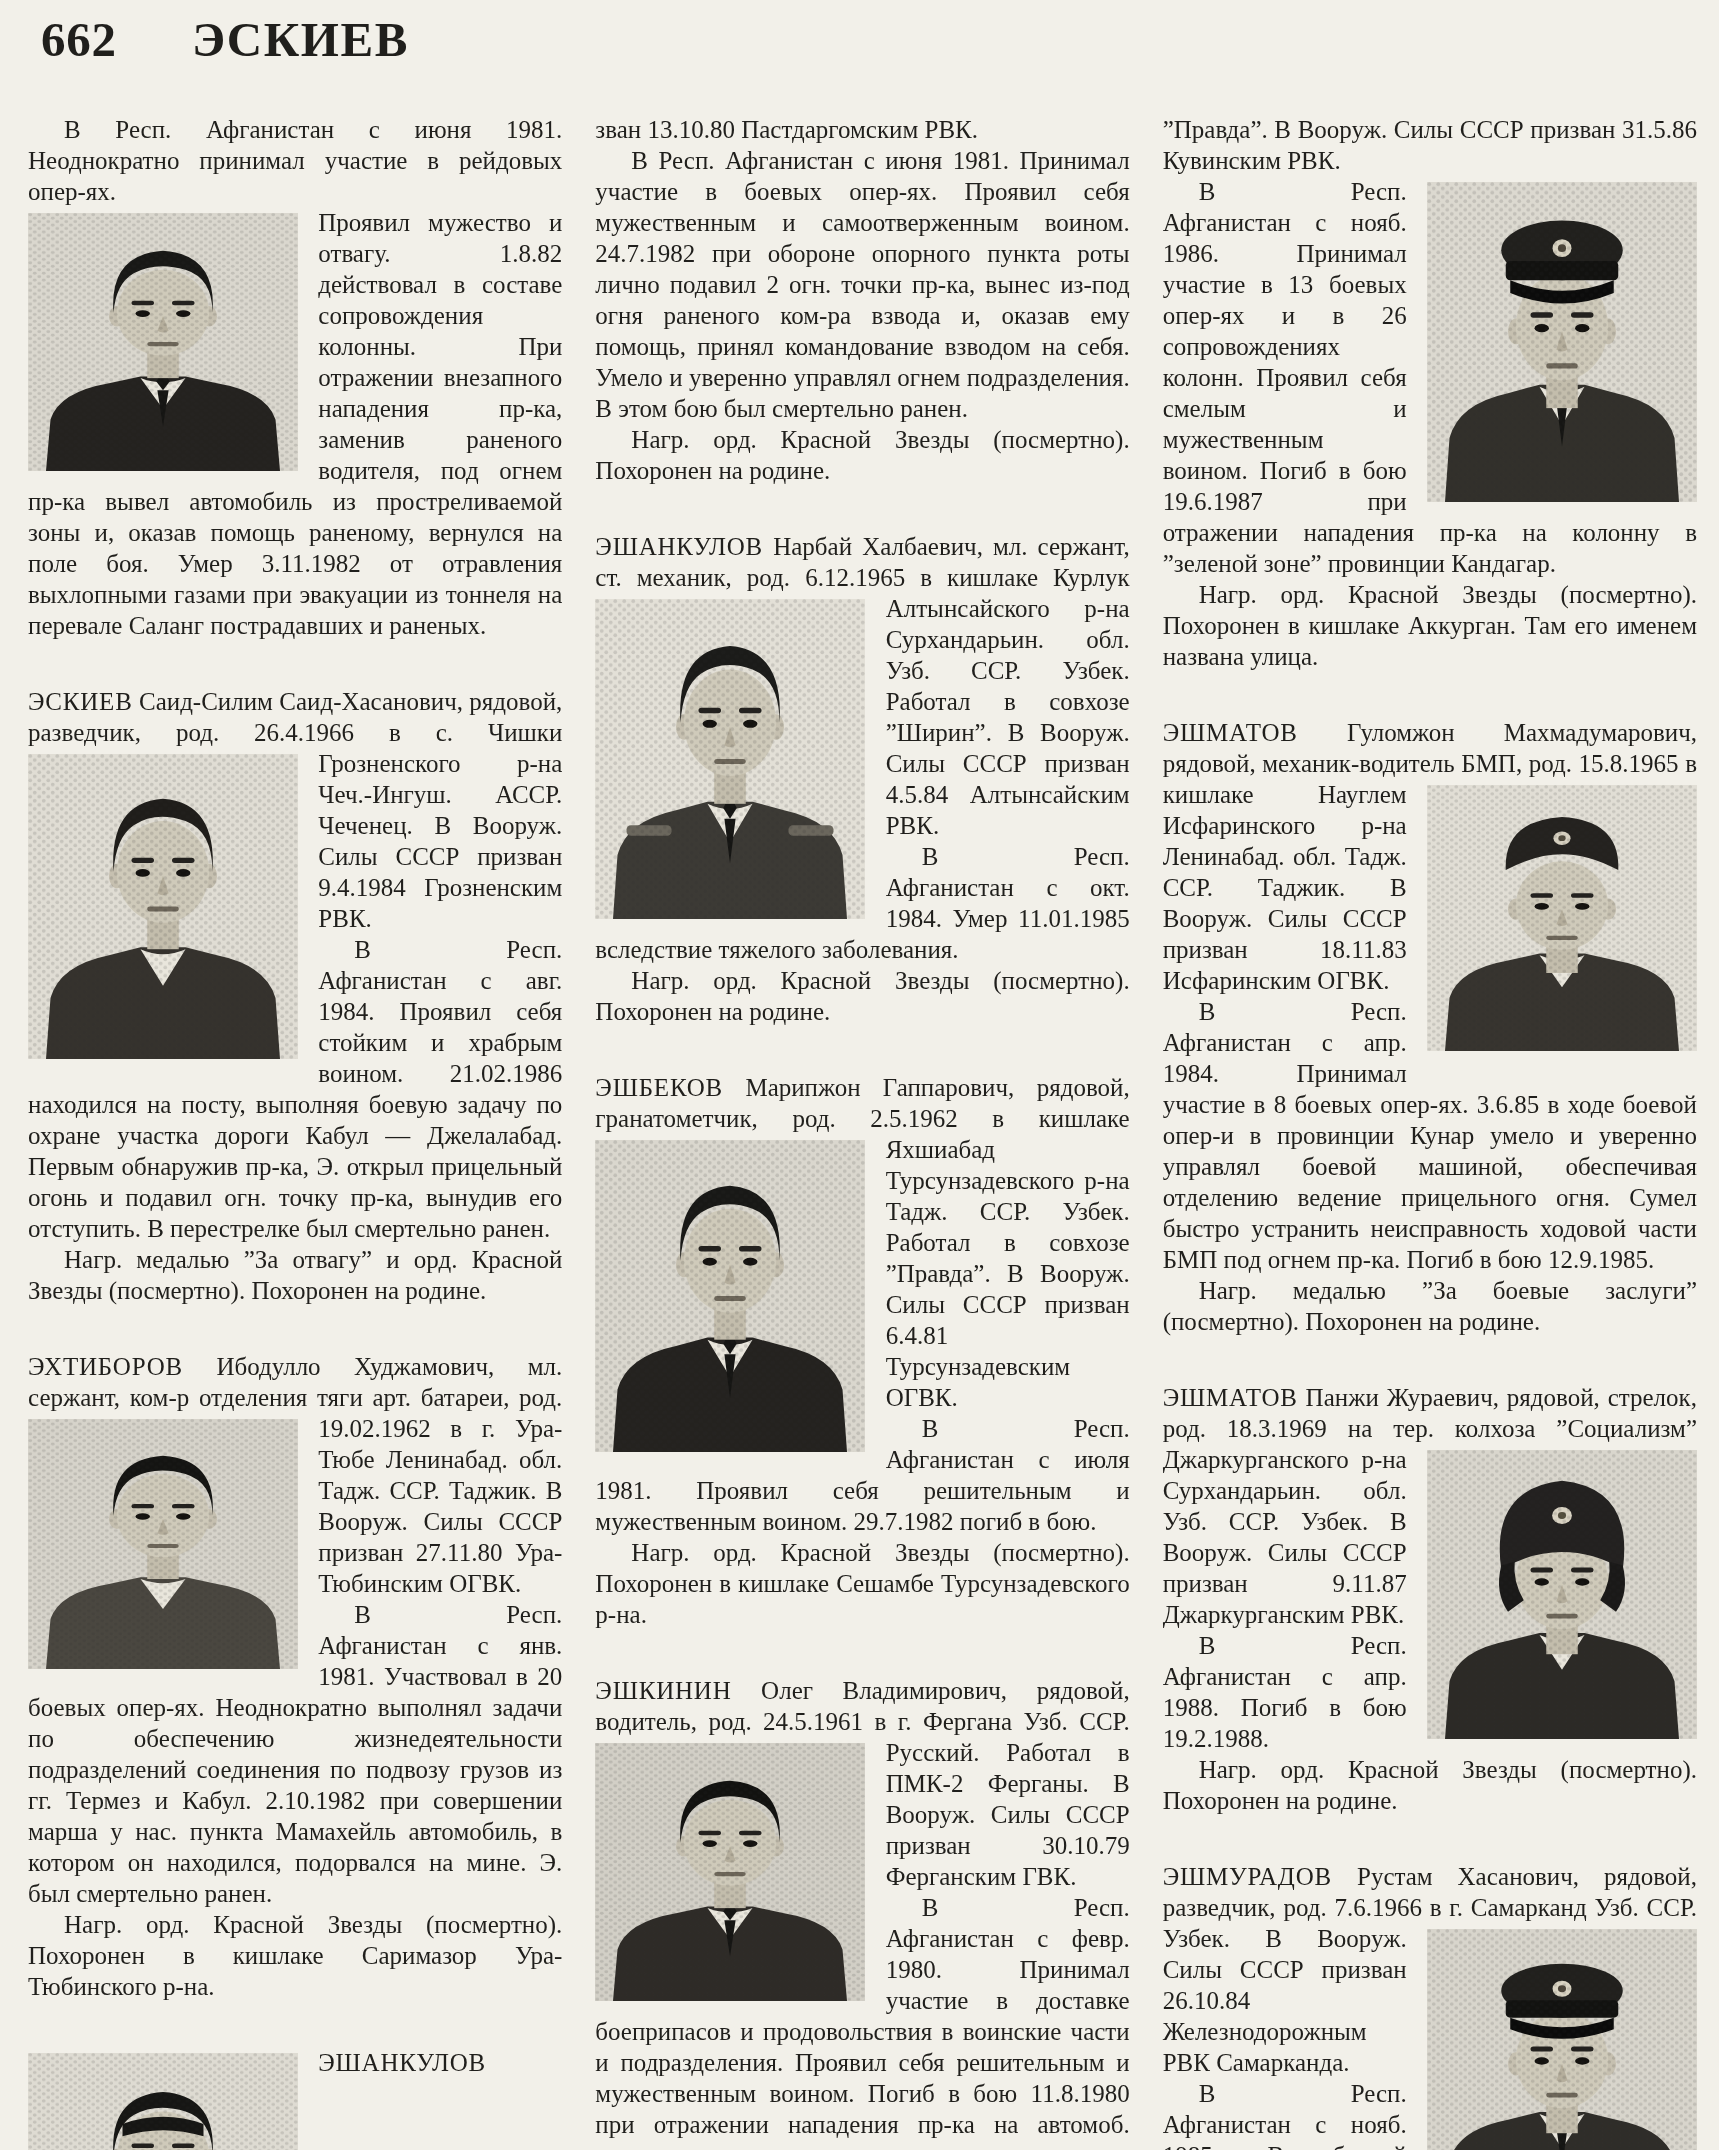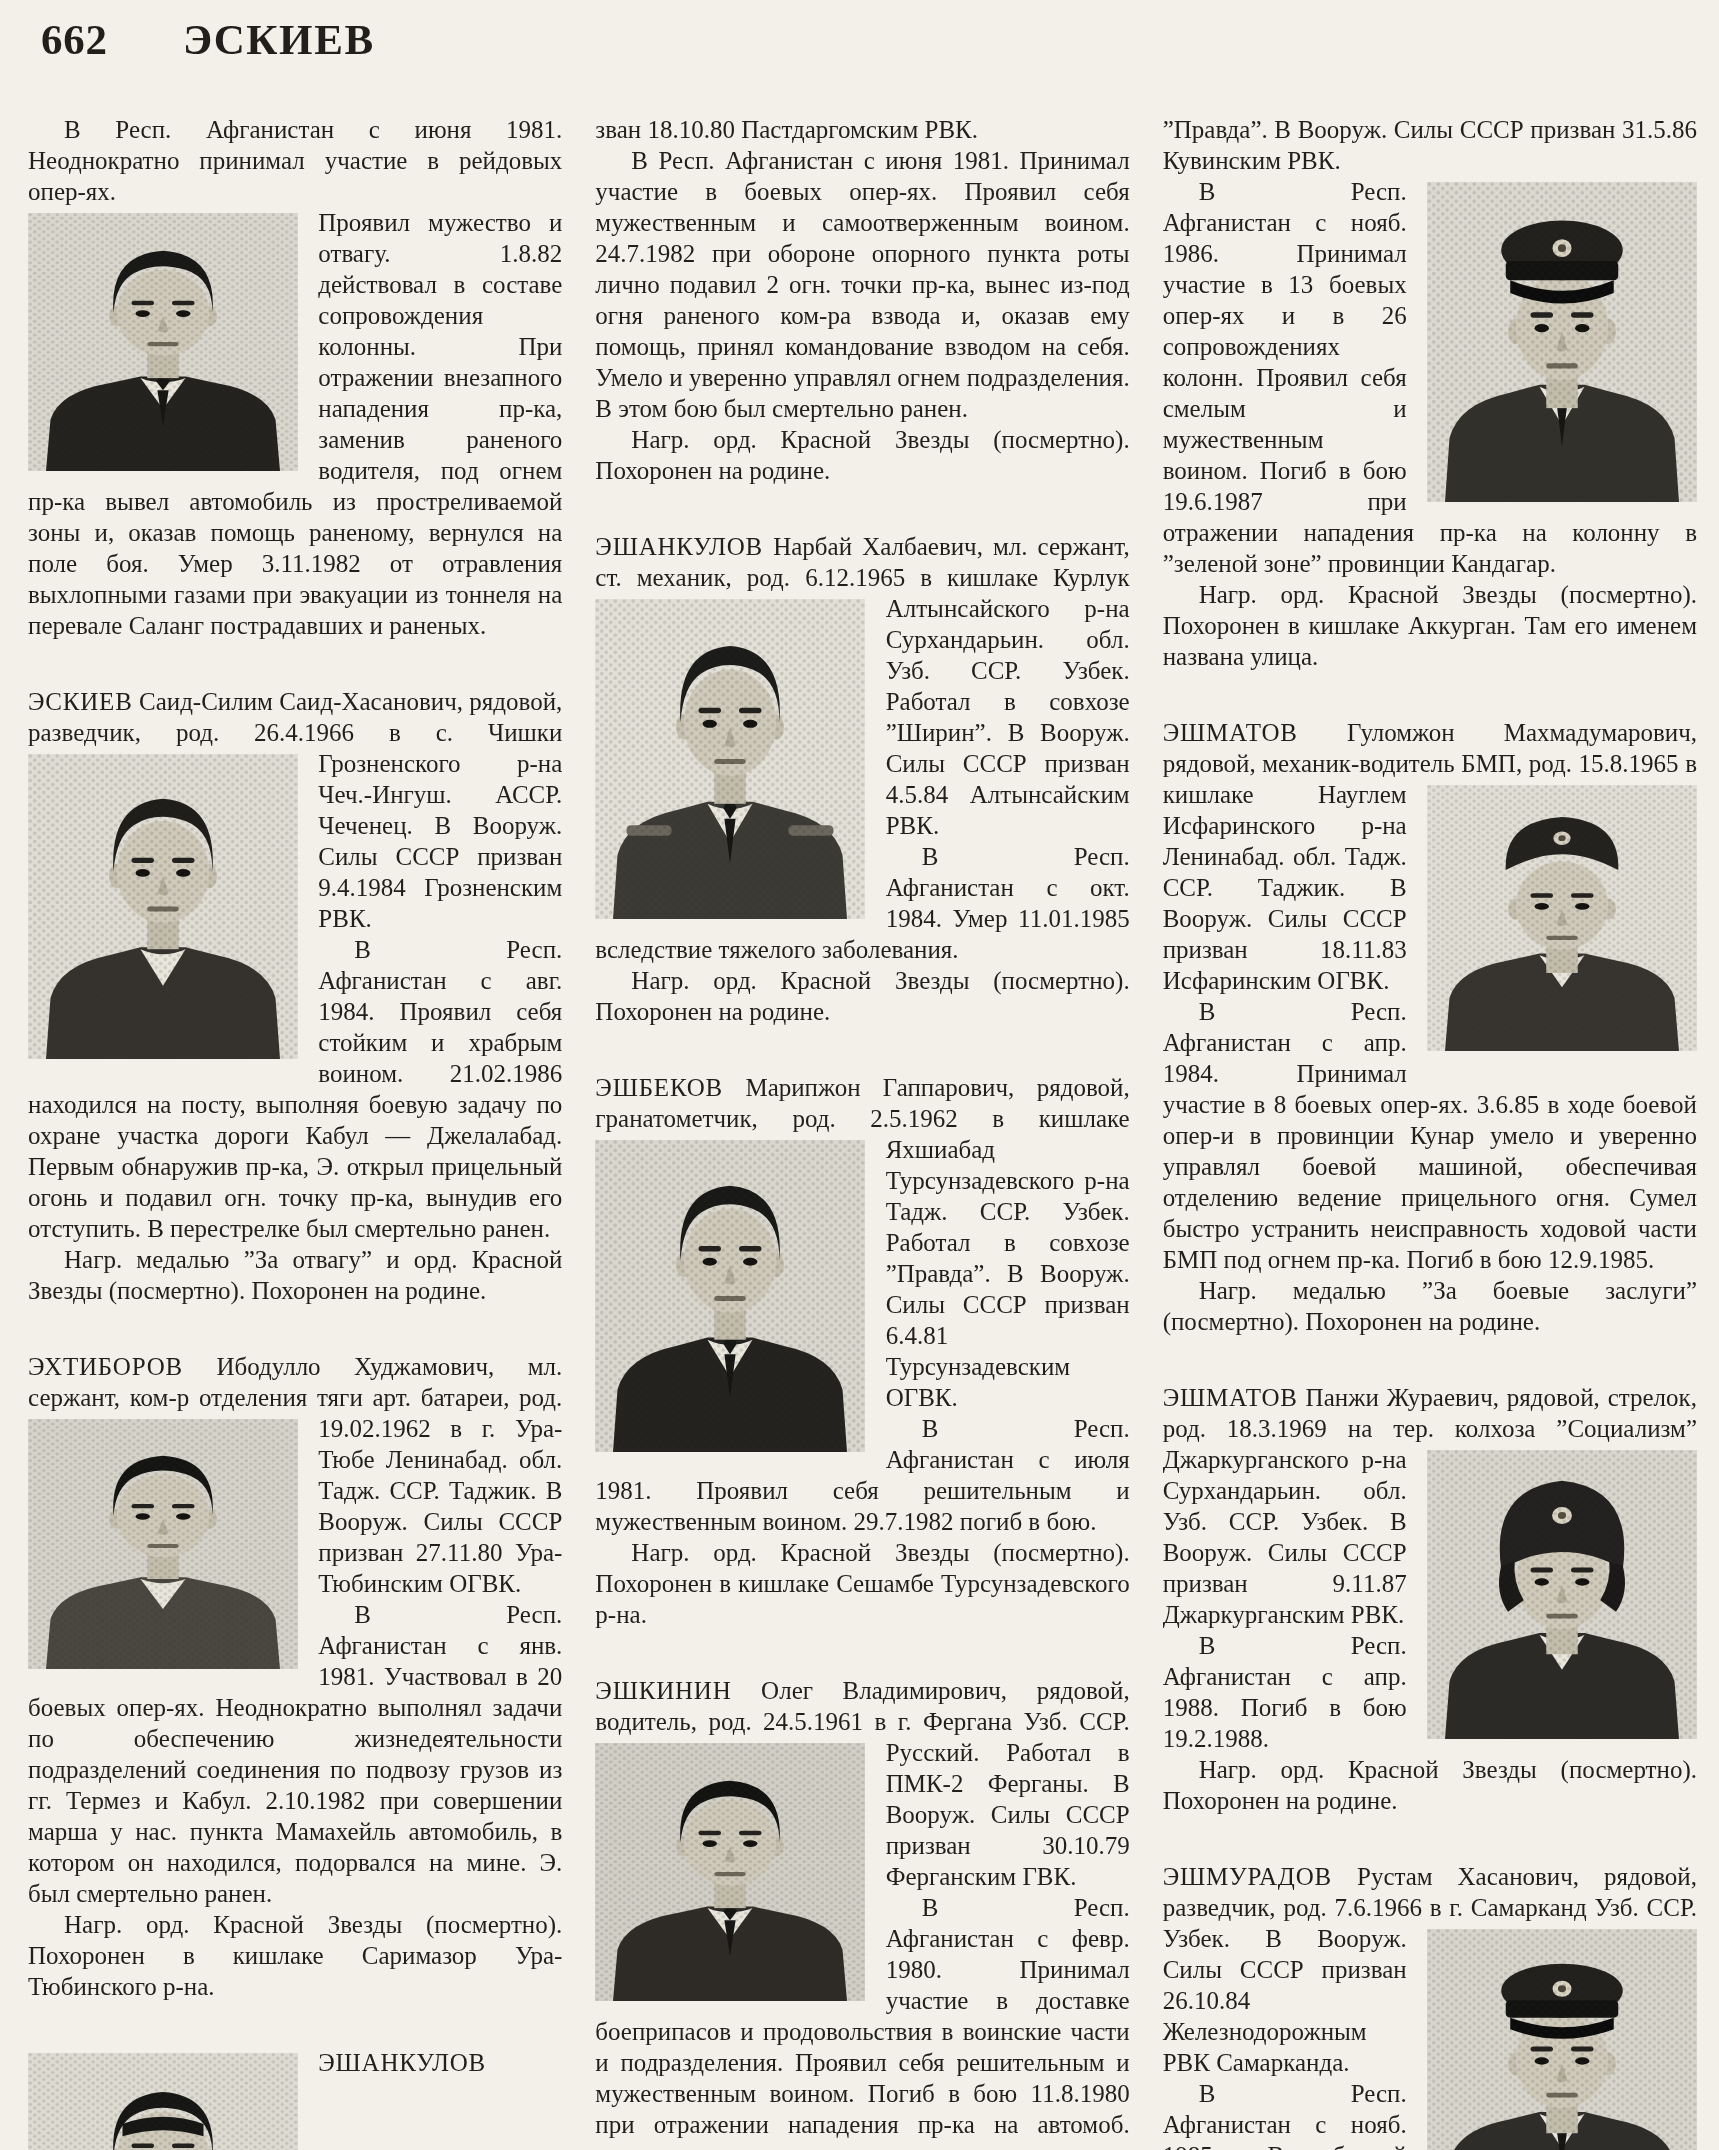--- a/index.html
+++ b/index.html
@@ -8,21 +8,21 @@
     background: #f2f0e9;
     color: #201f1c;
     font-family: "Liberation Serif", "DejaVu Serif", serif;
     font-size: 25px; line-height: 31px;
     overflow: hidden;
     position: relative;
   }
   .page-header {
     padding: 19px 0 0 41px;
     font-weight: bold;
-    font-size: 43px; line-height: 42px;
+    font-size: 49px; line-height: 42px;
     letter-spacing: 0.8px;
   }
   .page-header .runhead { margin-left: 75px; letter-spacing: 1.6px; }
   .cols {
     display: flex;
     gap: 33px;
     padding: 37px 22px 0 28px;
   }
   .col { width: 536px; }
   .entry { margin-top: 45px; }
@@ -149,21 +149,21 @@
               <ellipse cx="69" cy="58.5" rx="3.2" ry="1.9" fill="#14120f"></ellipse>
               <path d="M60,60 L57.5,68.5 Q60,70.5 62.5,68.5 Z" fill="#b5ae9c"></path>
               <rect x="53" y="75" width="14" height="2.4" rx="1.2" fill="#6e675a"></rect>
               <rect width="120" height="150" fill="url(#ht)"></rect>
             </svg>
           </span><b class="surname">ЭШАНКУЛОВ</b></p>
       </section>
     </div>
     <div class="col">
       <section class="entry">
-        <p class="noind"><span>зван 18.10.80 Пастдаргомским РВК.</span></p>
+        <p class="noind"><span>зван 13.10.80 Пастдаргомским РВК.</span></p>
         <p class="ind"><span>В Респ. Афганистан с июня 1981. Принимал участие в боевых опер-ях. Проявил себя мужественным и самоотверженным воином. 24.7.1982 при обороне опорного пункта роты лично подавил 2 огн. точки пр-ка, вынес из-под огня раненого ком-ра взвода и, оказав ему помощь, принял командование взводом на себя. Умело и уверенно управлял огнем подразделения. В этом бою был смертельно ранен.</span></p>
         <p class="ind"><span>Нагр. орд. Красной Звезды (посмертно). Похоронен на родине.</span></p>
       </section>
       <section class="entry">
         <p class="noind"><b class="surname">ЭШАНКУЛОВ</b><span> Нарбай Халбаевич, мл. сержант, ст. механик, род. 6.12.1965 </span><span class="photo fl" style="width: 270px; height: 320px;">
             <svg viewBox="0 0 120 150" preserveAspectRatio="none">
               <rect width="120" height="150" fill="#e3e0d7"></rect>
               <path d="M8,150 L10,120 Q14,104 36,99 L50,95 L70,95 L84,99 Q106,104 110,120 L112,150 Z" fill="#3c3a35"></path>
               <path d="M50,96 L60,114 L70,96 Q60,101 50,96 Z" fill="#e9e6dc"></path>
               <path d="M57,98 L60,103 L63,98 L62,96 L58,96 Z" fill="#151513"></path>

